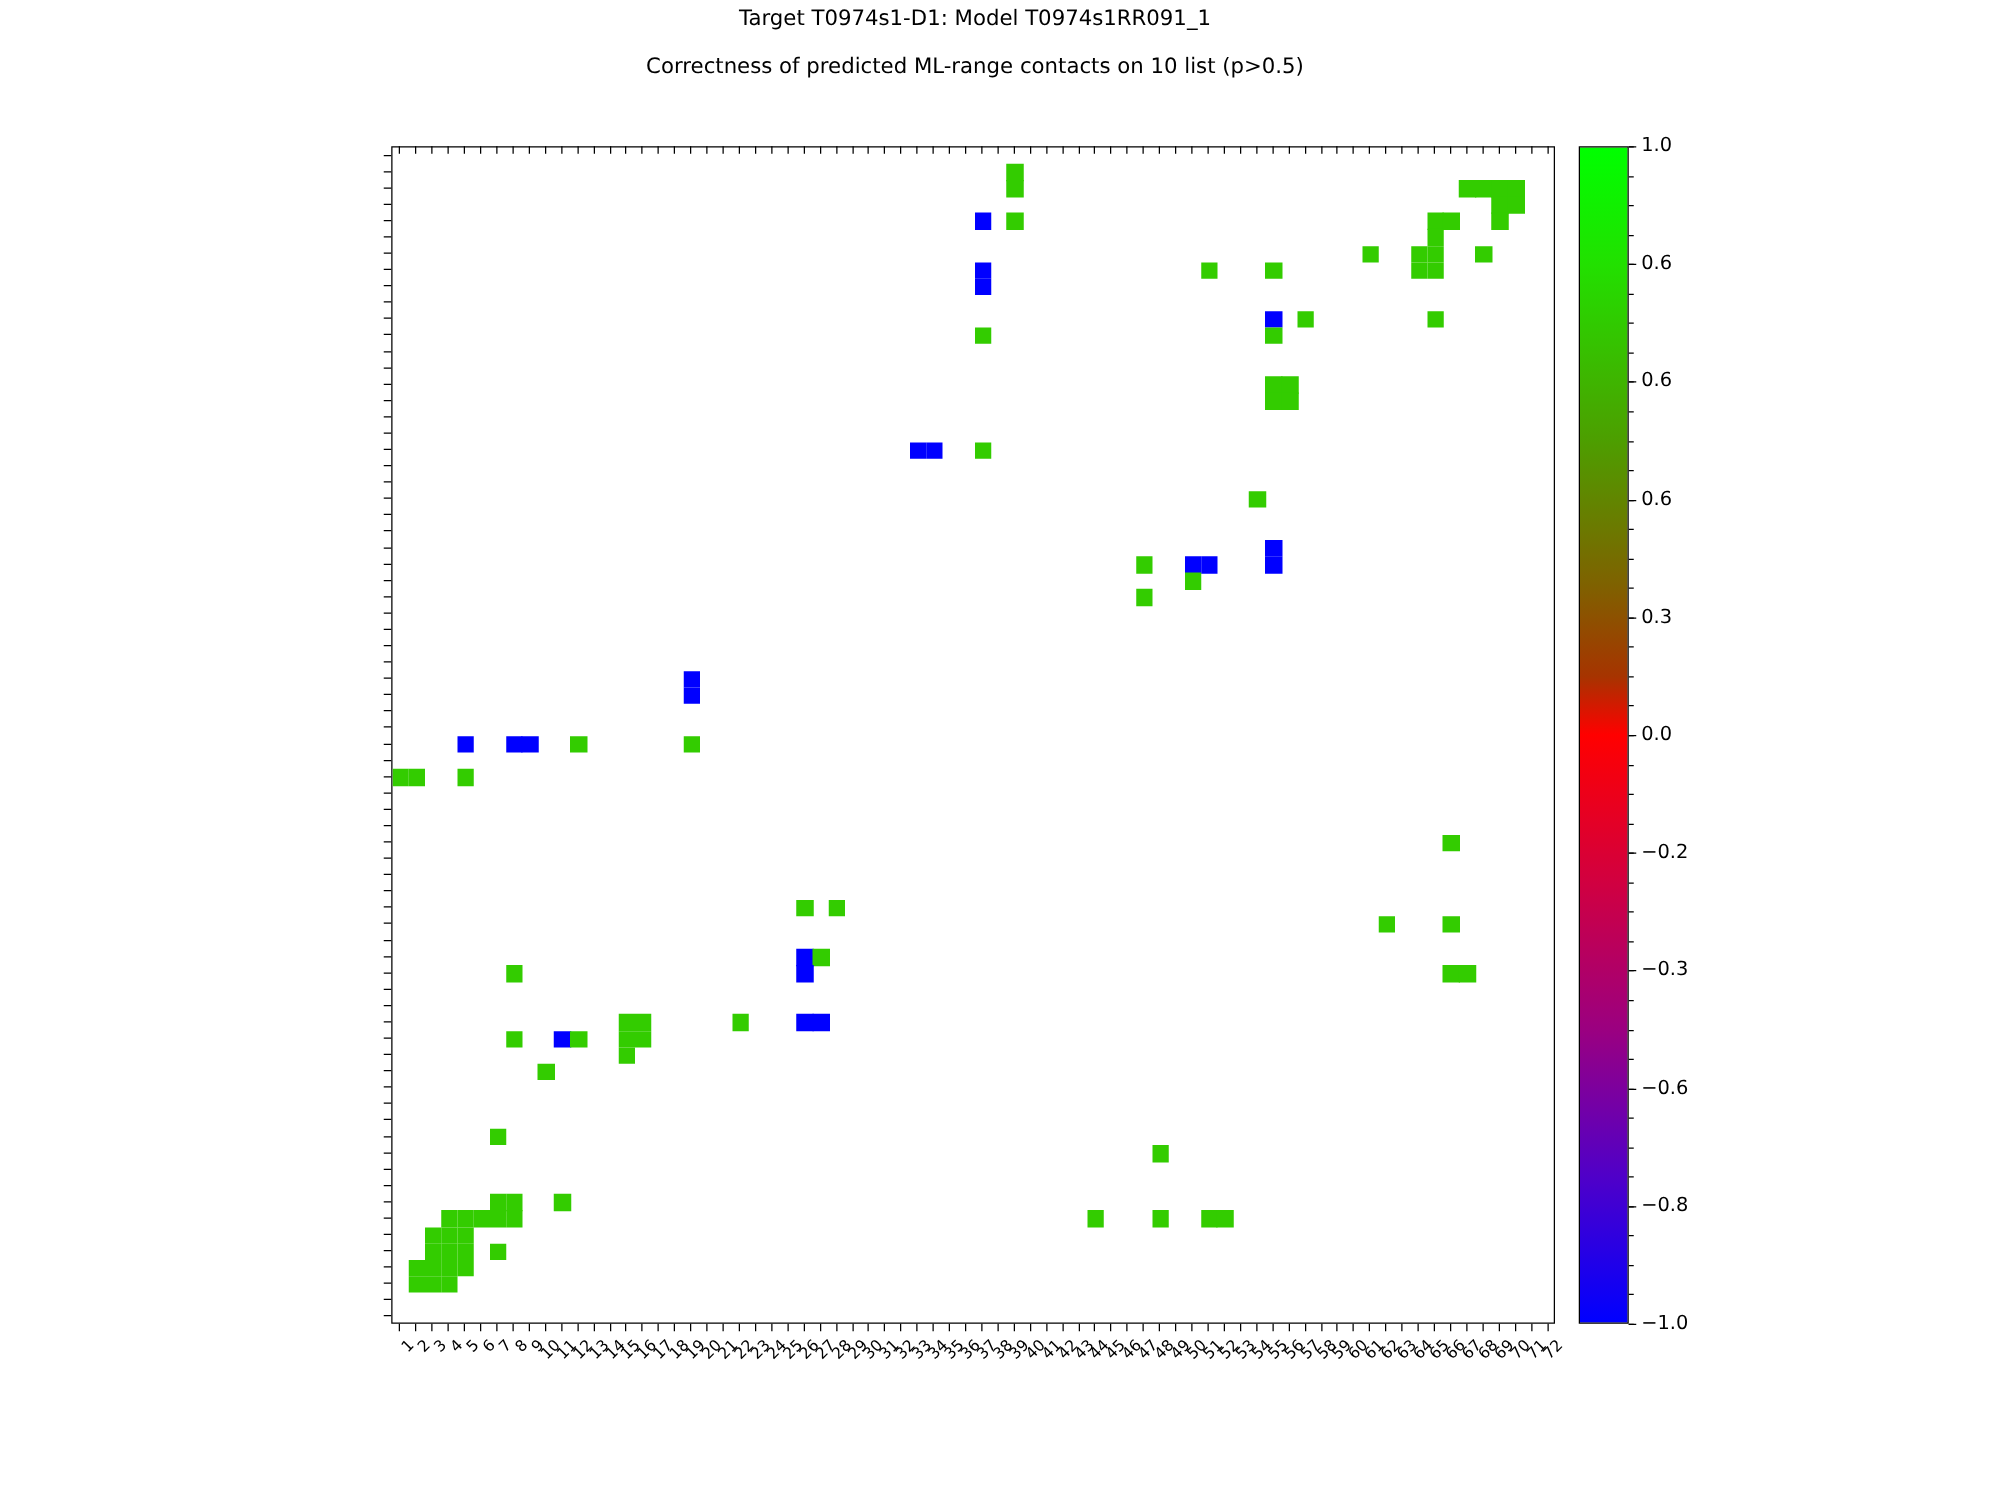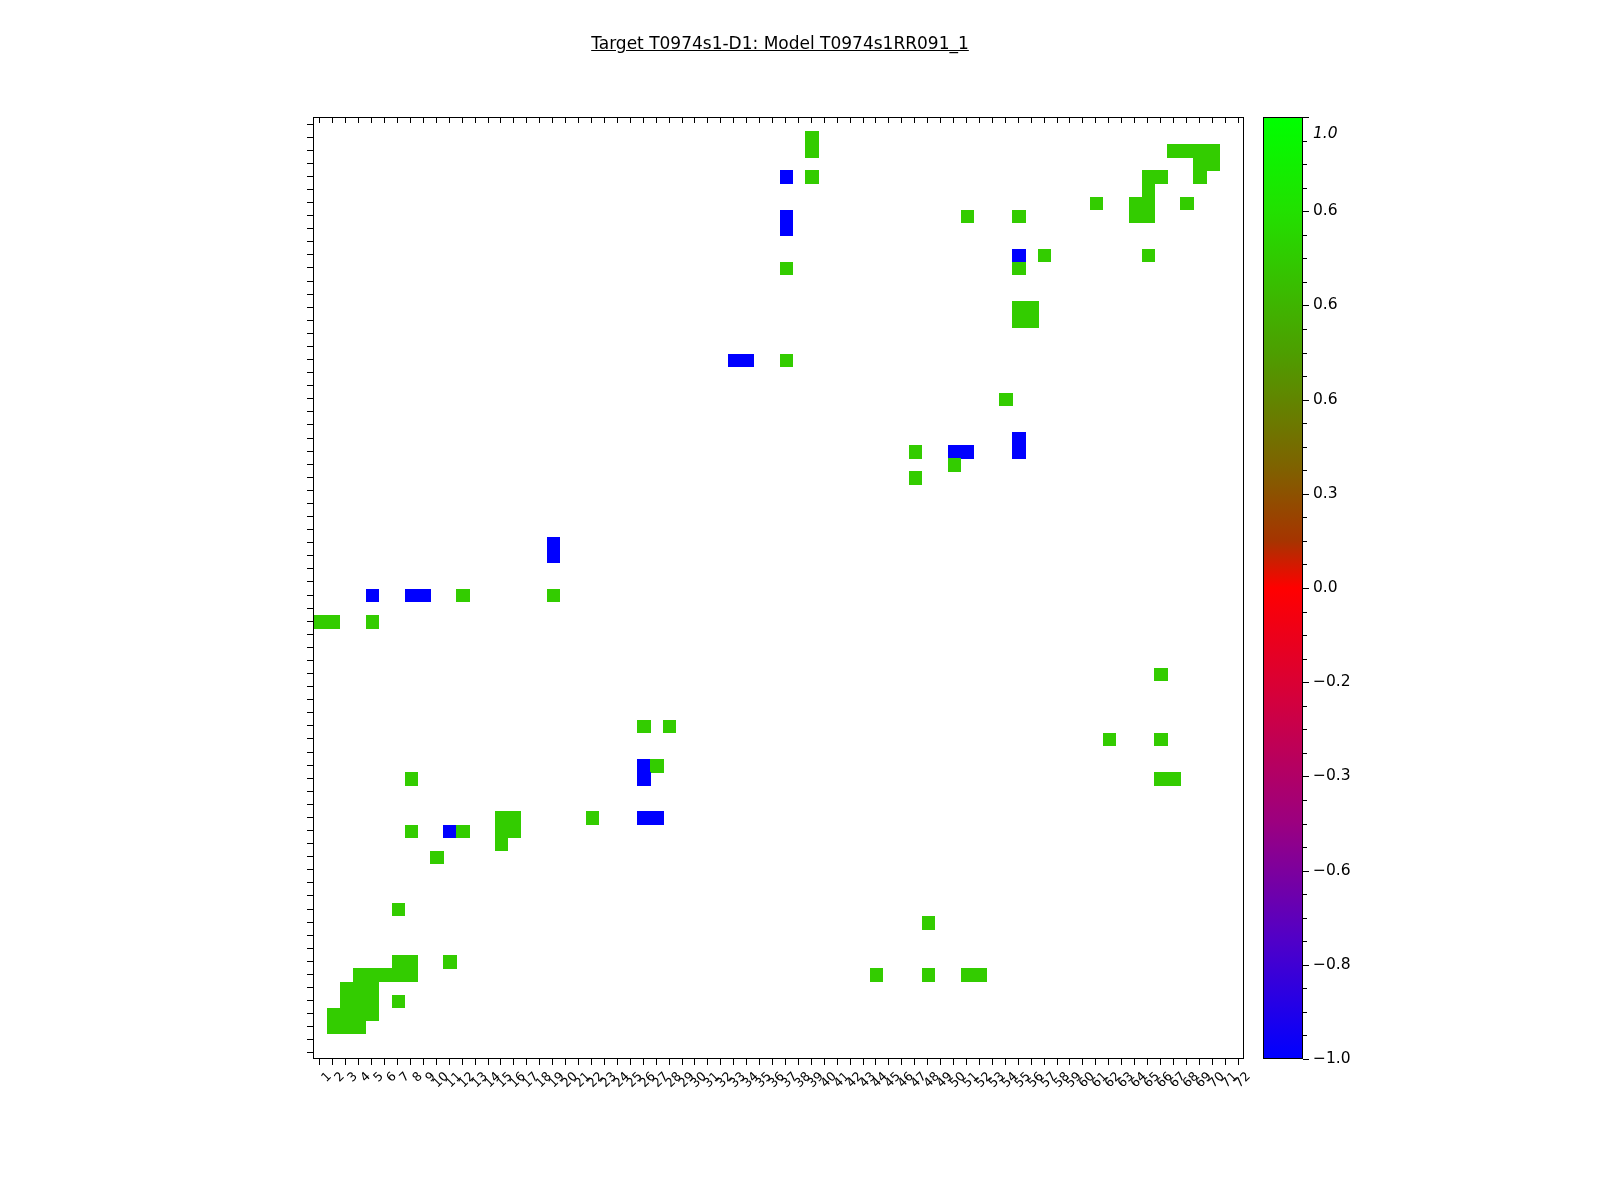--- a/index.html
+++ b/index.html
@@ -26,21 +26,21 @@
   .suptitle {
     position: absolute;
     left: 0;
     width: 1560px;
     text-align: center;
     font-size: 17px;
     color: #000;
     line-height: 22px;
     white-space: pre;
   }
-  #suptitle-line1 { top: 32px; text-decoration: underline; }
+  #suptitle-line1 { top: 4px; }
   #suptitle-line2 { top: 42px; }
 
   .axtitle {
     position: absolute;
     left: 313px;
     width: 931px;
     text-align: center;
     top: 88px;
     font-size: 19px;
     color: #000;
@@ -143,20 +143,21 @@
     white-space: nowrap;
     line-height: 16px;
   }
 </style>
 </head>
 <body>
 
 <div id="figure">
 
   <div class="suptitle" id="suptitle-line1">Target T0974s1-D1: Model T0974s1RR091_1</div>
+  <div class="suptitle" id="suptitle-line2">Correctness of predicted ML-range contacts on 10 list (p&gt;0.5)</div>
 
 
   <div id="plot-area">
     <div id="cells-layer">
         <div class="cell" style="left: 491.361px; top: 13.0833px; width: 13.3306px; height: 13.4833px; background: rgb(51, 204, 0);"></div>
         <div class="cell" style="left: 491.361px; top: 26.1667px; width: 13.3306px; height: 13.4833px; background: rgb(51, 204, 0);"></div>
         <div class="cell" style="left: 853.417px; top: 26.1667px; width: 13.3306px; height: 13.4833px; background: rgb(51, 204, 0);"></div>
         <div class="cell" style="left: 866.347px; top: 26.1667px; width: 13.3306px; height: 13.4833px; background: rgb(51, 204, 0);"></div>
         <div class="cell" style="left: 879.278px; top: 26.1667px; width: 13.3306px; height: 13.4833px; background: rgb(51, 204, 0);"></div>
         <div class="cell" style="left: 892.208px; top: 26.1667px; width: 13.3306px; height: 13.4833px; background: rgb(51, 204, 0);"></div>
@@ -592,21 +593,21 @@
       <div class="cb-minortick" style="top: 305.4px;"></div>
       <div class="cb-minortick" style="top: 281.85px;"></div>
       <div class="cb-minortick" style="top: 258.3px;"></div>
       <div class="cb-minortick" style="top: 234.75px;"></div>
       <div class="cb-minortick" style="top: 211.2px;"></div>
       <div class="cb-minortick" style="top: 187.65px;"></div>
       <div class="cb-minortick" style="top: 164.1px;"></div>
       <div class="cb-minortick" style="top: 140.55px;"></div>
       <div class="cb-minortick" style="top: 117px;"></div>
       <div class="cb-tick" style="top: 117px;"></div>
-      <div class="cb-label" style="top: 125px; font-style: italic;">1.0</div>
+      <div class="cb-label" style="top: 108px;">1.0</div>
       <div class="cb-tick" style="top: 211.2px;"></div>
       <div class="cb-label" style="top: 202.2px;">0.6</div>
       <div class="cb-tick" style="top: 305.4px;"></div>
       <div class="cb-label" style="top: 296.4px;">0.6</div>
       <div class="cb-tick" style="top: 399.6px;"></div>
       <div class="cb-label" style="top: 390.6px;">0.6</div>
       <div class="cb-tick" style="top: 493.8px;"></div>
       <div class="cb-label" style="top: 484.8px;">0.3</div>
       <div class="cb-tick" style="top: 588px;"></div>
       <div class="cb-label" style="top: 579px;">0.0</div>

